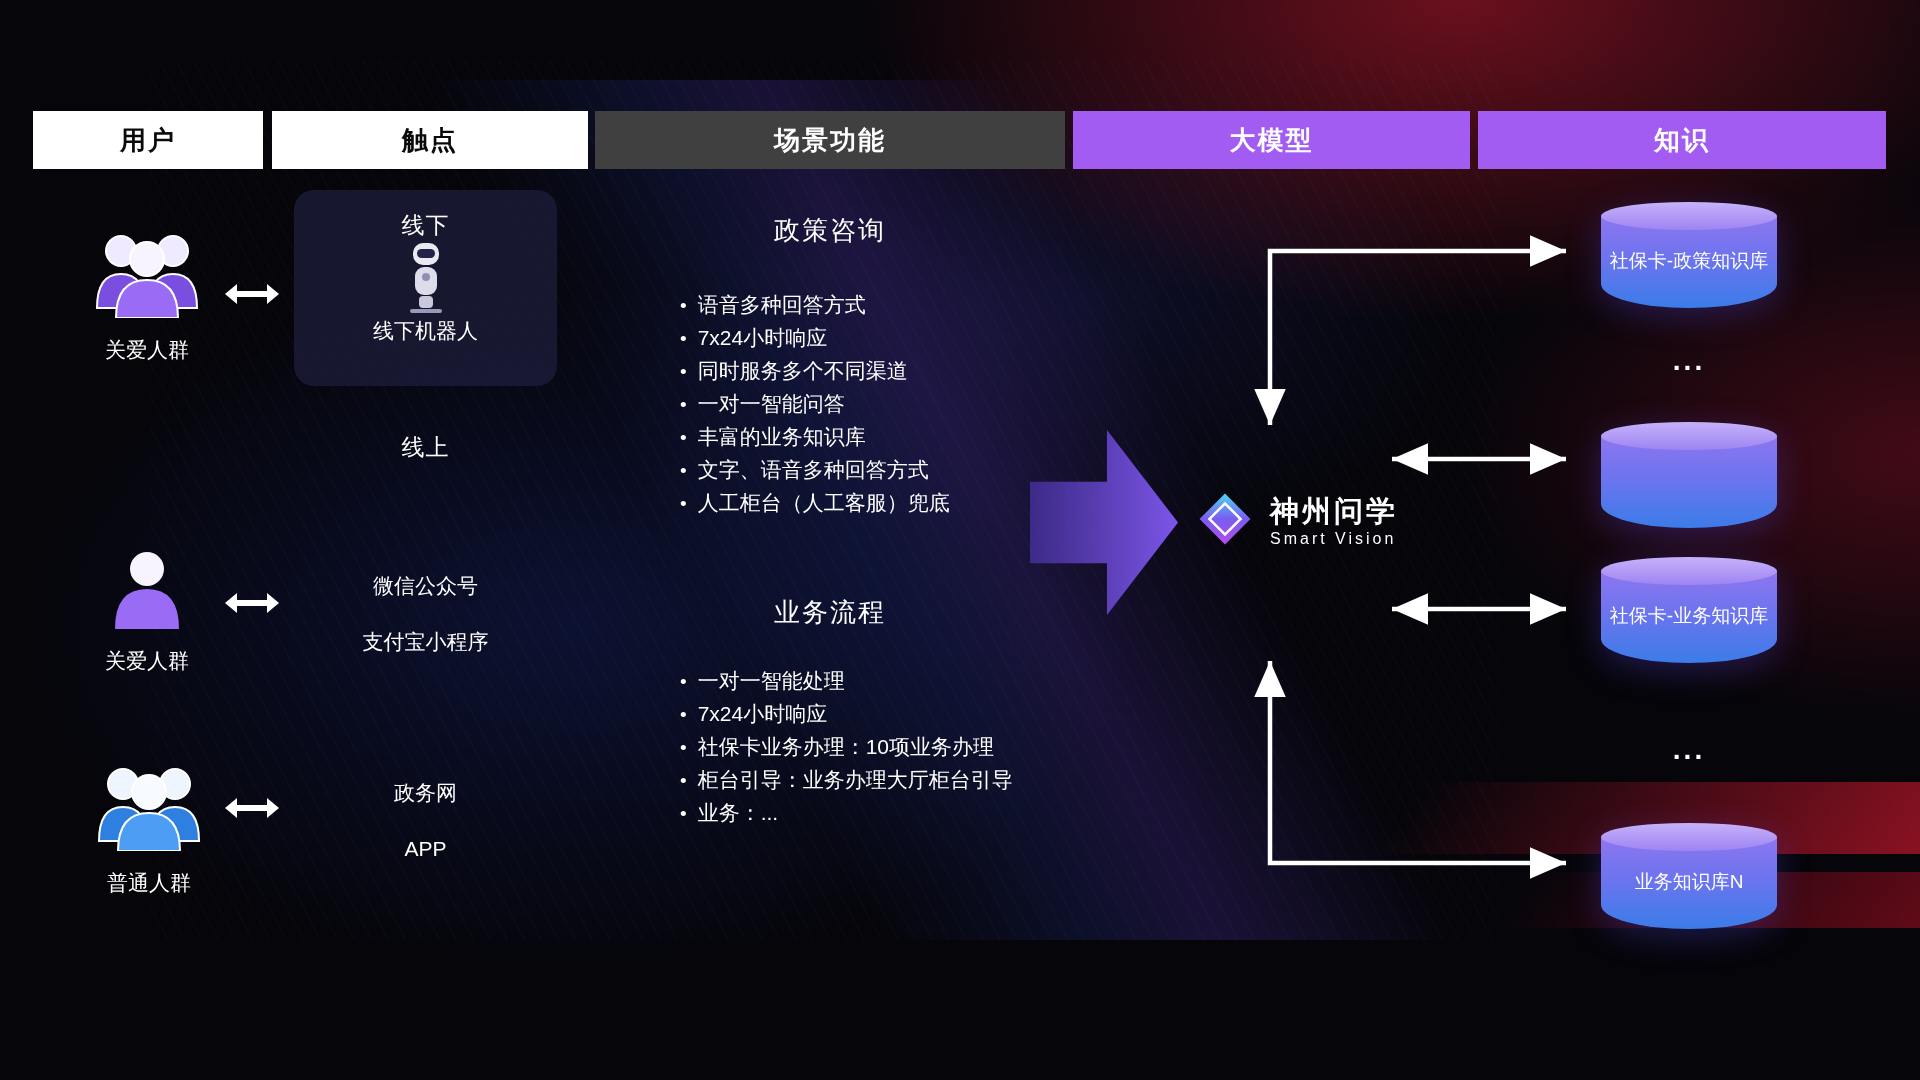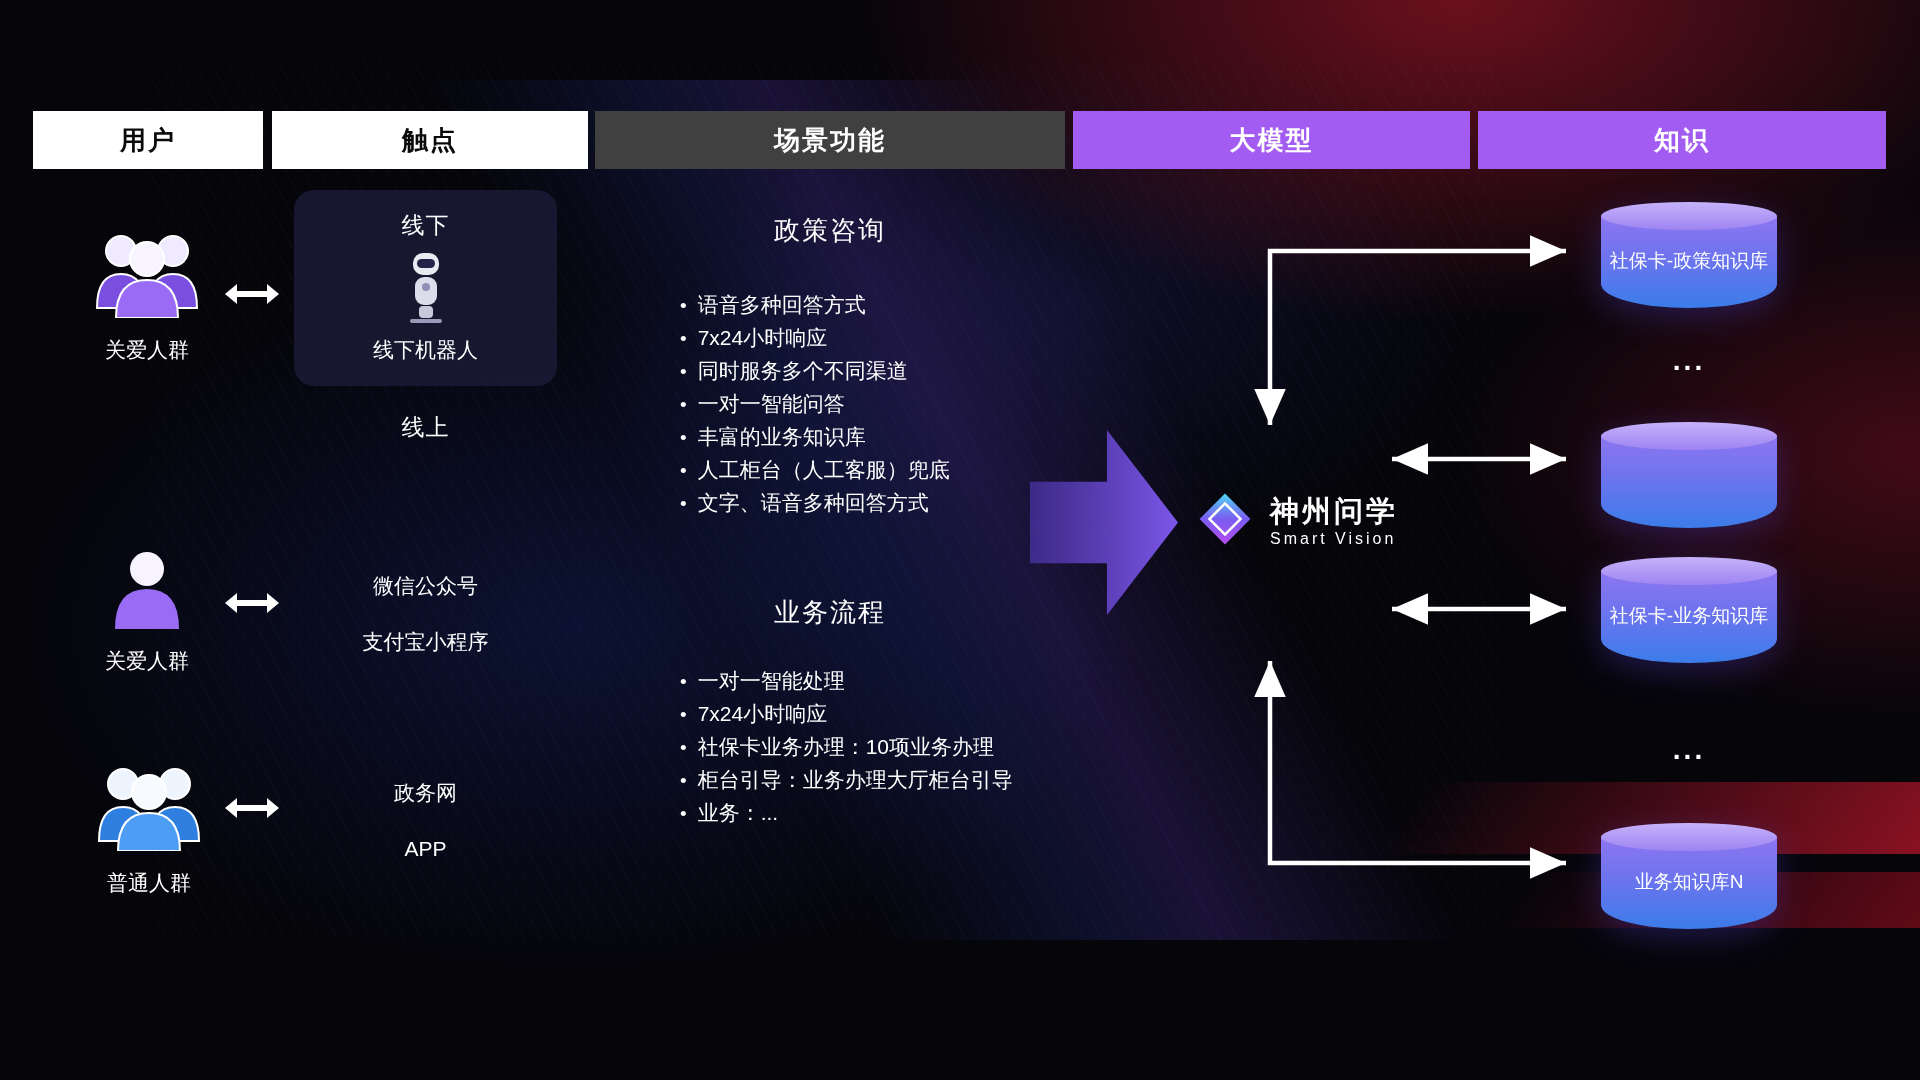--- a/index.html
+++ b/index.html
@@ -44,26 +44,26 @@
   #user2 { left:85px;  top:549px; }
   #user3 { left:87px;  top:759px; }
   .link-arrow { position:absolute; width:58px; height:26px; }
   #linkarrow1 { left:223px; top:281px; }
   #linkarrow2 { left:223px; top:590px; }
   #linkarrow3 { left:223px; top:795px; }
 
   
   .offline-box { position:absolute; left:294px; top:190px; width:263px; height:196px;
     background:rgba(28,28,58,0.78); border-radius:20px;
-    display:flex; flex-direction:column; align-items:center; justify-content:space-between;
+    display:flex; flex-direction:column; align-items:center; 
     padding:20px 0 22px; }
   .offline-title { font-size:23px; letter-spacing:1px; }
   .offline-robot-label { font-size:21px; }
   .tp-text { position:absolute; left:294px; width:263px; text-align:center; }
-  #tp-online { top:412px; font-size:23px; letter-spacing:1px; }
+  #tp-online { top:432px; font-size:23px; letter-spacing:1px; }
   #tp-ch0 { top:572px; font-size:21px; }
   #tp-ch1 { top:628px; font-size:21px; }
   #tp-ch2 { top:779px; font-size:21px; }
   #tp-ch3 { top:837px; font-size:21px; }
 
   
   .scene-title { position:absolute; left:595px; width:470px; text-align:center;
     font-size:26px; letter-spacing:2px; line-height:32px; }
   #scene-title-0 { top:214px; }
   #scene-title-1 { top:596px; }
@@ -204,22 +204,22 @@
 <div class="tp-text" id="tp-ch2">政务网</div>
 <div class="tp-text" id="tp-ch3">APP</div>
 
 <div class="scene-title" id="scene-title-0">政策咨询</div>
 <ul class="bullets" id="bullets-0">
   <li>语音多种回答方式</li>
   <li>7x24小时响应</li>
   <li>同时服务多个不同渠道</li>
   <li>一对一智能问答</li>
   <li>丰富的业务知识库</li>
+  <li>文字、语音多种回答方式</li>
   <li>人工柜台（人工客服）兜底</li>
-  <li>文字、语音多种回答方式</li>
 </ul>
 
 <div class="scene-title" id="scene-title-1">业务流程</div>
 <ul class="bullets" id="bullets-1">
   <li>一对一智能处理</li>
   <li>7x24小时响应</li>
   <li>社保卡业务办理：10项业务办理</li>
   <li>柜台引导：业务办理大厅柜台引导</li>
   <li>业务：...</li>
 </ul>

